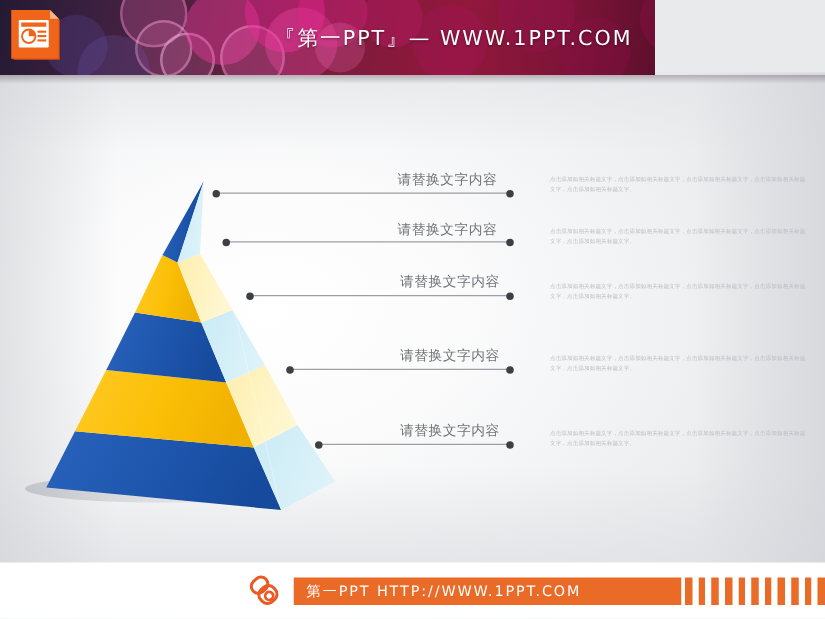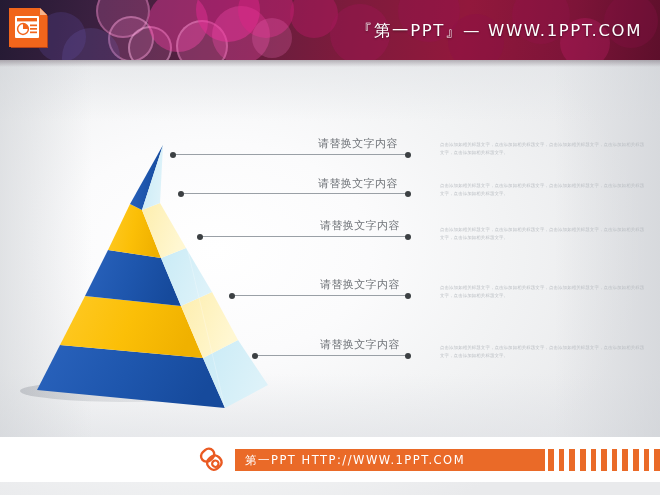--- a/index.html
+++ b/index.html
@@ -32,21 +32,21 @@
     width: 660px; height: 395px;
     background:
       linear-gradient(to right, rgba(205,208,212,0.55) 0%, rgba(255,255,255,0) 14%, rgba(255,255,255,0) 84%, rgba(203,206,211,0.6) 100%),
       linear-gradient(to bottom, rgba(228,230,233,0.75) 0%, rgba(255,255,255,0) 16%, rgba(255,255,255,0) 80%, rgba(222,224,228,0.7) 100%);
   }
 
   
   .banner {
     position: absolute;
     left: 0; top: 0;
-    width: 660px; height: 60px;
+    width: 524px; height: 60px;
     overflow: hidden;
     background:
       linear-gradient(100deg, #241a33 0%, #3a2040 14%, #5d1f3f 34%, #7d1b3c 52%, #92183c 70%, #7d1438 86%, #5d0f2b 100%);
   }
   .bok {
     position: absolute;
     border-radius: 50%;
     pointer-events: none;
   }
   .banner-title {
@@ -115,21 +115,21 @@
     color: #b9bdc2;
     font-size: 4.4px;
     line-height: 1.85;
     letter-spacing: 0.15px;
     word-break: break-all;
   }
 
   
   .footer {
     position: absolute;
-    left: 0; bottom: 13px;
+    left: 0; bottom: 0;
     width: 660px; height: 45px;
     background: #ffffff;
   }
   .foot-bar {
     position: absolute;
     left: 235px; top: 12px;
     height: 22px;
     width: 310px;
     background: #ea6a28;
     display: flex;

